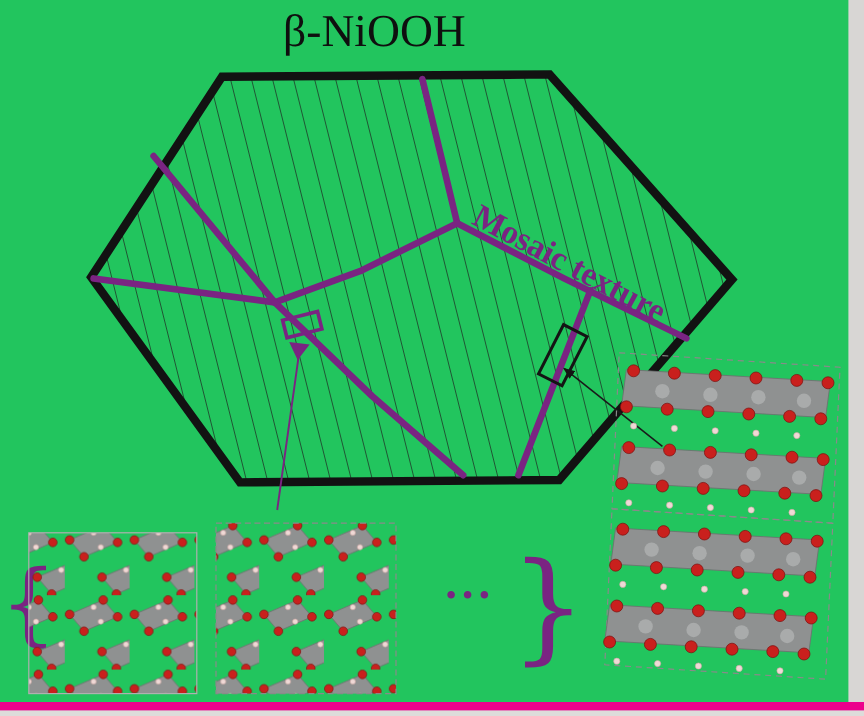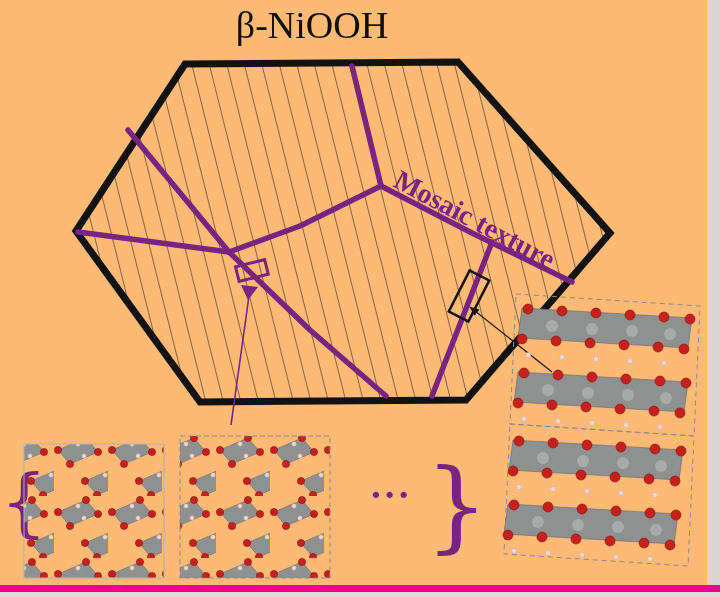--- a/index.html
+++ b/index.html
@@ -1,20 +1,20 @@
 <!DOCTYPE html>
 <html style="--purple: #7A2482; --pink: #EC008C; --hatch: #1f1f1f; --outline: #121212; --slab: #8F9191; --slab-edge: #6E7070; --oxygen: #C9201D; --hydrogen: #EFD9D6; --nickel: #A9ABAB;"><head>
 <meta charset="utf-8">
 <style>
   :root{
     --purple:#7A2482; --pink:#EC008C; --hatch:#1f1f1f; --outline:#121212;
     --slab:#8F9191; --slab-edge:#6E7070; --oxygen:#C9201D; --hydrogen:#EFD9D6; --nickel:#A9ABAB;
   }
   html,body{margin:0;padding:0;background:#ffffff;}
-  .stage{position:relative;width:720px;height:597px;background:#fdba74;overflow:hidden;
+  .stage{position:relative;width:720px;height:597px;background:#22c55e;overflow:hidden;
          font-family:"Liberation Serif", serif;}
   svg{display:block}
   .hatch-line{stroke:var(--hatch);stroke-width:1.1;}
   .hex-outline{fill:url(#hatch);stroke:var(--outline);stroke-width:7;stroke-linejoin:miter;}
   .mosaic{stroke:var(--purple);stroke-width:5.5;fill:none;stroke-linecap:round;stroke-linejoin:round;}
   .thinP{stroke:var(--purple);stroke-width:1.6;fill:none;}
   .thinB{stroke:#1a1a1a;stroke-width:1.3;fill:none;}
   .title-text{font:400 38px "Liberation Serif", serif;fill:#0f0f0f;}
   .mosaic-label{font:bold 28px "Liberation Serif", serif;fill:var(--purple);}
   .brace{fill:var(--purple);font-family:"DejaVu Serif", serif;}

